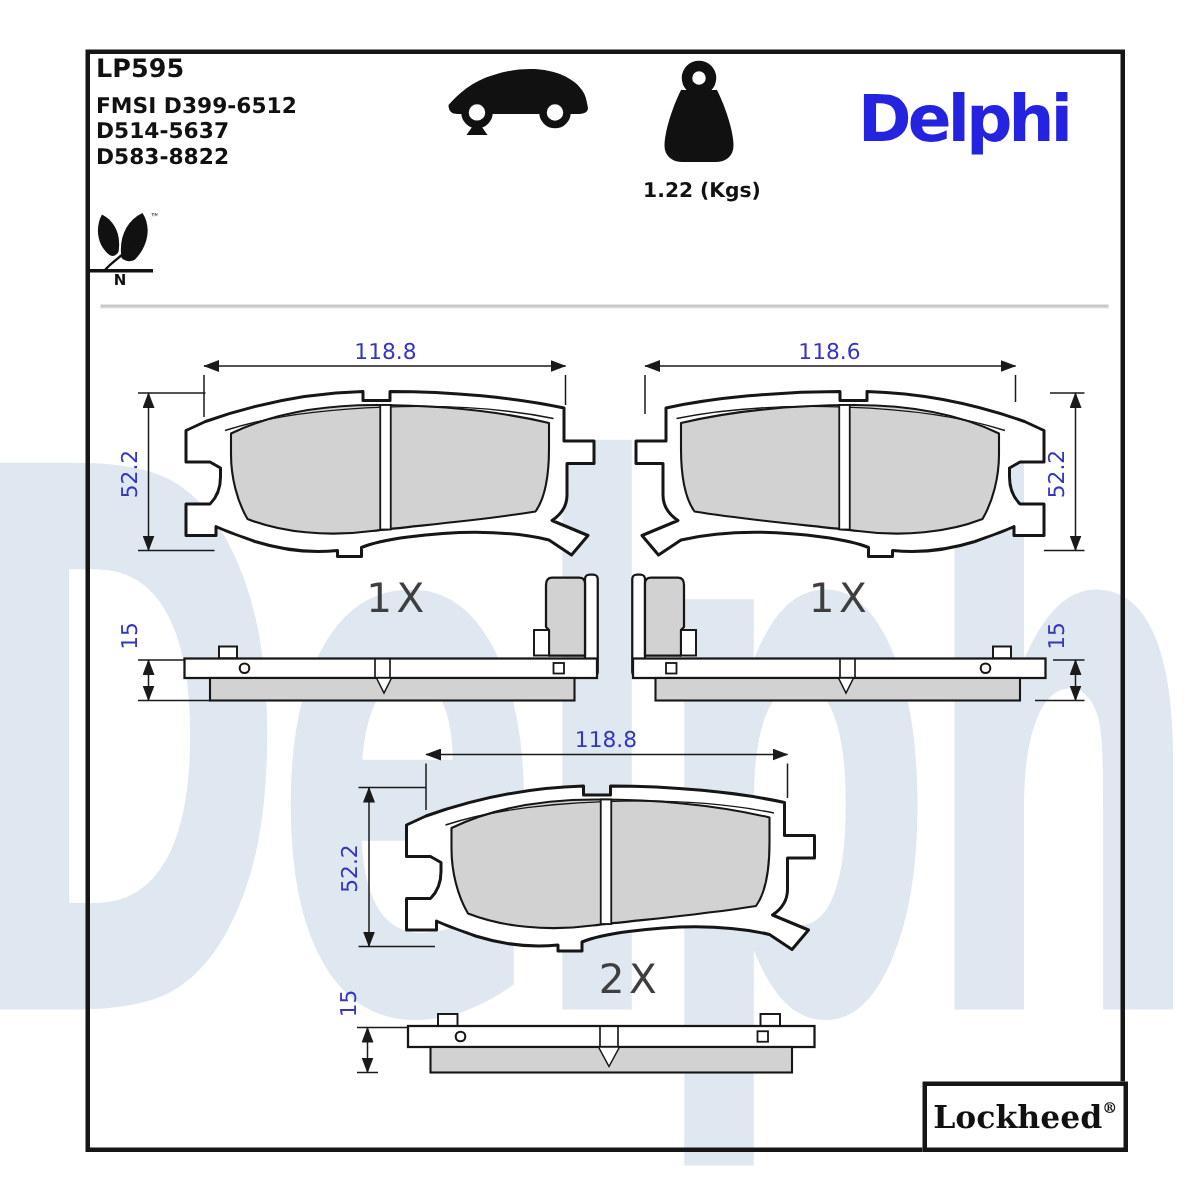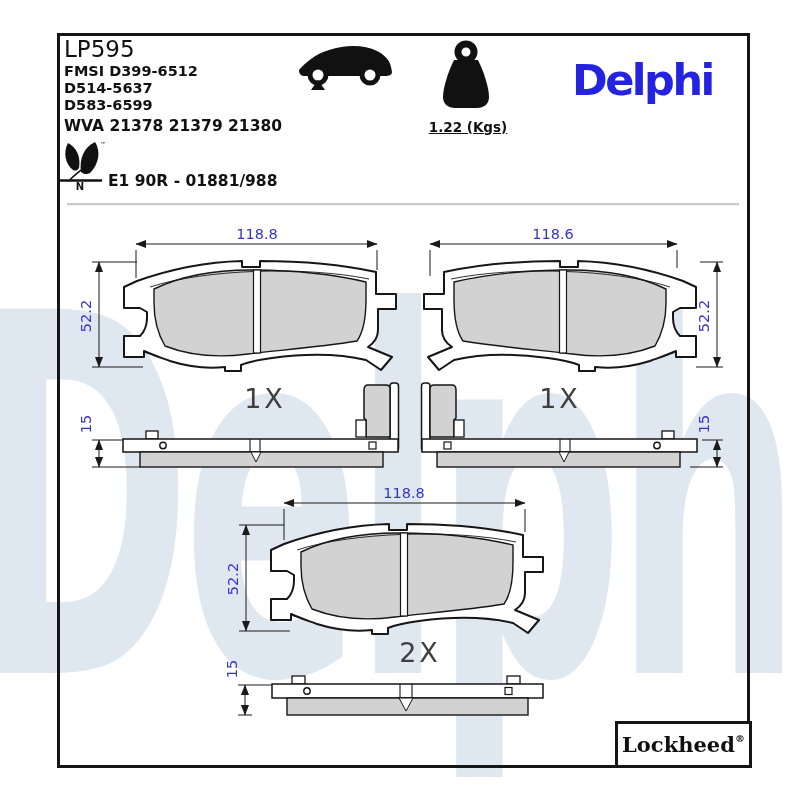--- a/index.html
+++ b/index.html
@@ -10,21 +10,21 @@
   .watermark{position:absolute;left:-28px;top:250px;z-index:1;
              font:800 500px/1 "DejaVu Sans",sans-serif;color:#dfe7f0;
              letter-spacing:-18px;transform:scale(0.53,1);transform-origin:0 0;
              white-space:nowrap;user-select:none;}
 
   
   .frame{position:absolute;left:57px;top:33px;width:687px;height:729px;
          border:3px solid #161616;z-index:5;pointer-events:none;}
 
   .hdr{position:absolute;z-index:6;color:#111;}
-  .pn{left:64px;top:36px;font-size:23px;font-weight:normal;}
+  .pn{left:64px;top:36px;font-size:17px;font-weight:bold;}
   .fmsi{left:64px;top:64px;font-size:14.5px;font-weight:bold;line-height:17px;}
   .wva{left:64px;top:117px;font-size:15.5px;font-weight:bold;}
   .homol{left:108px;top:172px;font-size:15.5px;font-weight:bold;}
   .weight-label{left:419px;top:118px;width:98px;text-align:center;font-size:13.5px;font-weight:bold;}
   .delphi-logo{left:572px;top:55px;font-size:43px;font-weight:800;color:#2323e0;letter-spacing:-2.5px;}
   .divider{position:absolute;left:67px;top:203px;width:672px;height:2px;background:#c9c9c9;
            border-bottom:1px solid #f0f0f0;z-index:6;}
 
   .lockheed-box{position:absolute;left:615px;top:721px;width:131px;height:41px;z-index:7;
                 background:#fff;border:3px solid #161616;display:flex;align-items:center;justify-content:center;}
@@ -165,52 +165,50 @@
       <text class="dimtxt" x="237" y="669" text-anchor="middle" transform="rotate(-90 237 669)">15</text>
 
       <text class="qtytxt" x="420" y="662" text-anchor="middle">2X</text>
     </g>
   </svg>
 
   <div class="hdr pn" style="position: absolute; left: 64px; top: 36px;">LP595</div>
   <div class="hdr fmsi" style="position: absolute; left: 64px; top: 63px;">
     <div>FMSI D399-6512</div>
     <div>D514-5637</div>
-    <div>D583-6599</div>
-  </div>
-  <div class="hdr wva" style="position: absolute; left: 64px; top: 117px;">WVA 21378 21379 21380</div>
+    <div>D583-8822</div>
+  </div>
 
   <div class="icon" style="left:57px;top:139px;width:48px;height:52px;">
     <svg width="48" height="52" viewBox="0 0 48 52">
       <path d="M16,31 C8,25 6,13 11,4 C19,8 24,17 22,29 C20,32 18,32 16,31 Z" fill="#111"></path>
       <path d="M24,33 C22,20 27,8 38,3 C44,12 42,25 33,34 C30,36 26,35 24,33 Z" fill="#111"></path>
       <path d="M13,41 C18,35 27,30 35,21" stroke="#111" stroke-width="1.6" fill="none"></path>
       <line x1="2" y1="41.5" x2="45" y2="41.5" stroke="#111" stroke-width="2.4"></line>
       <text x="23" y="51" text-anchor="middle" font-size="10" font-weight="bold" fill="#111">N</text>
       <text x="43" y="8" font-size="7" fill="#111">™</text>
     </svg>
   </div>
-  <div class="hdr homol" style="position: absolute; left: 108px; top: 172px;">E1 90R - 01881/988</div>
 
   <div class="icon" style="left:296px;top:40px;width:98px;height:50px;">
     <svg width="98" height="50" viewBox="0 0 98 50">
       <path d="M3,30 C9,23 19,14 33,10 C51,4 69,5 81,11 C89,15 94,21 95,27 L96,32 C96,35 93,36 89,36 L9,36 C5,36 3,34 3,30 Z" fill="#111"></path>
       <circle cx="22" cy="35" r="8" fill="#fff" stroke="#111" stroke-width="5"></circle>
       <circle cx="74" cy="35" r="8" fill="#fff" stroke="#111" stroke-width="5"></circle>
       <polygon points="15,50 29,50 22,40" fill="#111"></polygon>
     </svg>
   </div>
 
   <div class="icon" style="left:436px;top:40px;width:60px;height:76px;">
     <svg width="60" height="76" viewBox="0 0 60 76">
       <circle cx="30" cy="12" r="8" fill="none" stroke="#111" stroke-width="7"></circle>
       <path d="M18,20 L42,20 C48,32 53,48 53,57 C53,64 48,68 41,68 L19,68 C12,68 7,64 7,57 C7,48 12,32 18,20 Z" fill="#111"></path>
     </svg>
   </div>
-  <div class="hdr weight-label" style="position: absolute; left: 419px; top: 119px; text-decoration: underline;">1.22 (Kgs)</div>
+  <div class="hdr weight-label" style="position: absolute; left: 419px; top: 119px;">1.22 (Kgs)</div>
 
   <div class="hdr delphi-logo" style="position: absolute; left: 572px; top: 55px;">Delphi</div>
 
   <div class="divider"></div>
 
   <div class="frame"></div>
   <div class="lockheed-box">
     <span class="lockheed-text">
       <span>Lockheed</span><sup>®</sup>
     </span>

